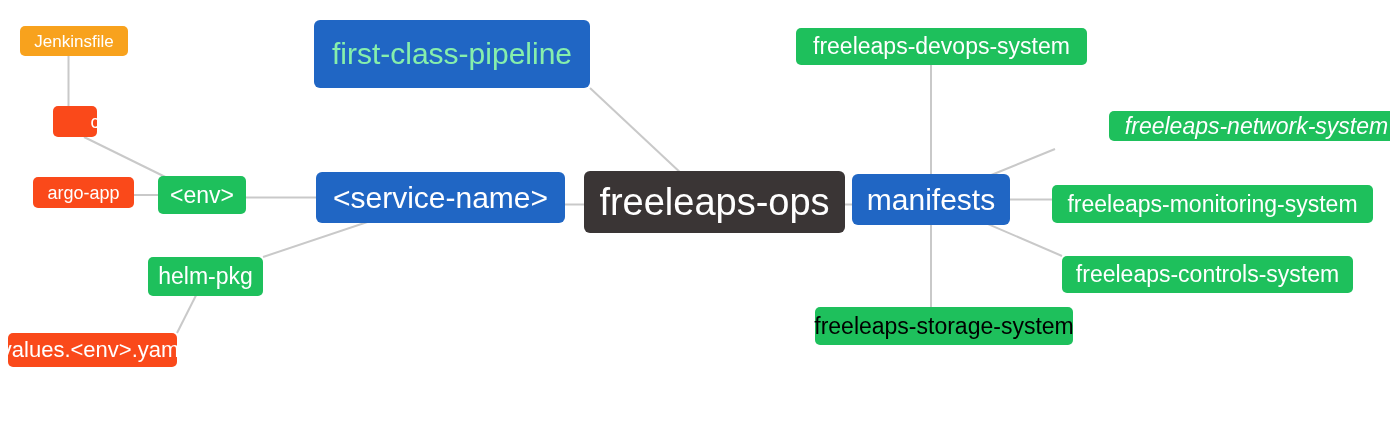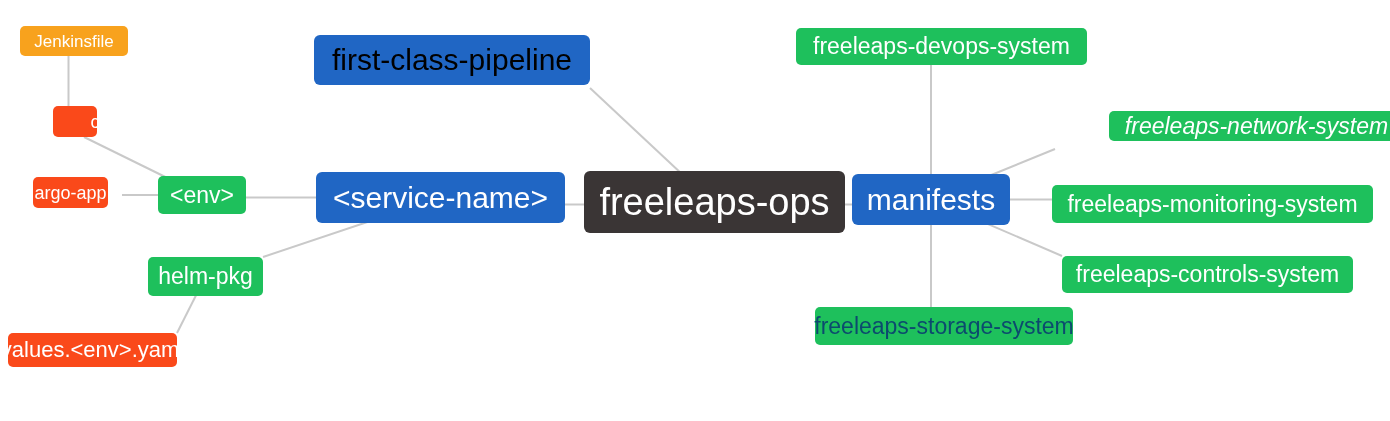--- a/index.html
+++ b/index.html
@@ -56,39 +56,39 @@
       <line x1="1055" y1="149" x2="931" y2="199.5" stroke="#C9C9C9" stroke-width="2"></line>
       <line x1="1052" y1="199.5" x2="931" y2="199.5" stroke="#C9C9C9" stroke-width="2"></line>
       <line x1="1062" y1="256" x2="931" y2="199.5" stroke="#C9C9C9" stroke-width="2"></line>
       <line x1="931" y1="307" x2="931" y2="199.5" stroke="#C9C9C9" stroke-width="2"></line>
     </svg>
 
   <div class="node" style="left: 20px; top: 26px; width: 108px; height: 30px; font-size: 17px; background: rgb(248, 162, 29); color: rgb(255, 255, 255);">Jenkinsfile</div>
 
   <div class="node" style="left: 53px; top: 106px; width: 31px; height: 31px; font-size: 18px; background: rgb(250, 73, 26); color: rgb(255, 255, 255); padding-left: 44px;">ci</div>
 
-  <div class="node" style="left: 33px; top: 177px; width: 75px; height: 31px; font-size: 18px; background: rgb(250, 73, 26); color: rgb(255, 255, 255);">argo-app</div>
+  <div class="node" style="left: 33px; top: 177px; width: 101px; height: 31px; font-size: 18px; background: rgb(250, 73, 26); color: rgb(255, 255, 255);">argo-app</div>
 
   <div class="node" style="left: 158px; top: 176px; width: 88px; height: 38px; font-size: 23px; background: rgb(30, 192, 92); color: rgb(255, 255, 255);">&lt;env&gt;</div>
 
   <div class="node" style="left: 148px; top: 257px; width: 115px; height: 39px; font-size: 23px; background: rgb(30, 192, 92); color: rgb(255, 255, 255);">helm-pkg</div>
 
   <div class="node" style="left: 8px; top: 333px; width: 169px; height: 34px; font-size: 22px; background: rgb(250, 73, 26); color: rgb(255, 255, 255);">values.&lt;env&gt;.yaml</div>
 
-  <div class="node lg" style="left: 314px; top: 35px; width: 276px; height: 50px; font-size: 30px; background: rgb(32, 102, 196); color: #000000;">first-class-pipeline</div>
+  <div class="node lg" style="left: 314px; top: 20px; width: 276px; height: 68px; font-size: 30px; background: rgb(32, 102, 196); color: #86efac;">first-class-pipeline</div>
 
   <div class="node lg" style="left: 316px; top: 172px; width: 249px; height: 51px; font-size: 30px; background: rgb(32, 102, 196); color: rgb(255, 255, 255);">&lt;service-name&gt;</div>
 
   <div class="node lg" style="left: 584px; top: 171px; width: 261px; height: 62px; font-size: 38px; background: rgb(58, 53, 53); color: rgb(255, 255, 255);">freeleaps-ops</div>
 
   <div class="node lg" style="left: 852px; top: 174px; width: 158px; height: 51px; font-size: 30px; background: rgb(32, 102, 196); color: rgb(255, 255, 255);">manifests</div>
 
   <div class="node" style="left: 796px; top: 28px; width: 291px; height: 37px; font-size: 23px; background: rgb(30, 192, 92); color: rgb(255, 255, 255);">freeleaps-devops-system</div>
 
   <div class="node" style="left: 1109px; top: 111px; width: 295px; height: 30px; font-size: 23px; background: rgb(30, 192, 92); color: rgb(255, 255, 255); font-style: italic;">freeleaps-network-system</div>
 
   <div class="node" style="left: 1052px; top: 185px; width: 321px; height: 38px; font-size: 23px; background: rgb(30, 192, 92); color: rgb(255, 255, 255);">freeleaps-monitoring-system</div>
 
   <div class="node" style="left: 1062px; top: 256px; width: 291px; height: 37px; font-size: 23px; background: rgb(30, 192, 92); color: rgb(255, 255, 255);">freeleaps-controls-system</div>
 
-  <div class="node" style="left: 815px; top: 307px; width: 258px; height: 38px; font-size: 23px; background: rgb(30, 192, 92); color: #0c4a6e;">freeleaps-storage-system</div>
+  <div class="node" style="left: 815px; top: 307px; width: 258px; height: 38px; font-size: 23px; background: rgb(30, 192, 92); color: #000000;">freeleaps-storage-system</div>
 
 </div>
 
 </body></html>

